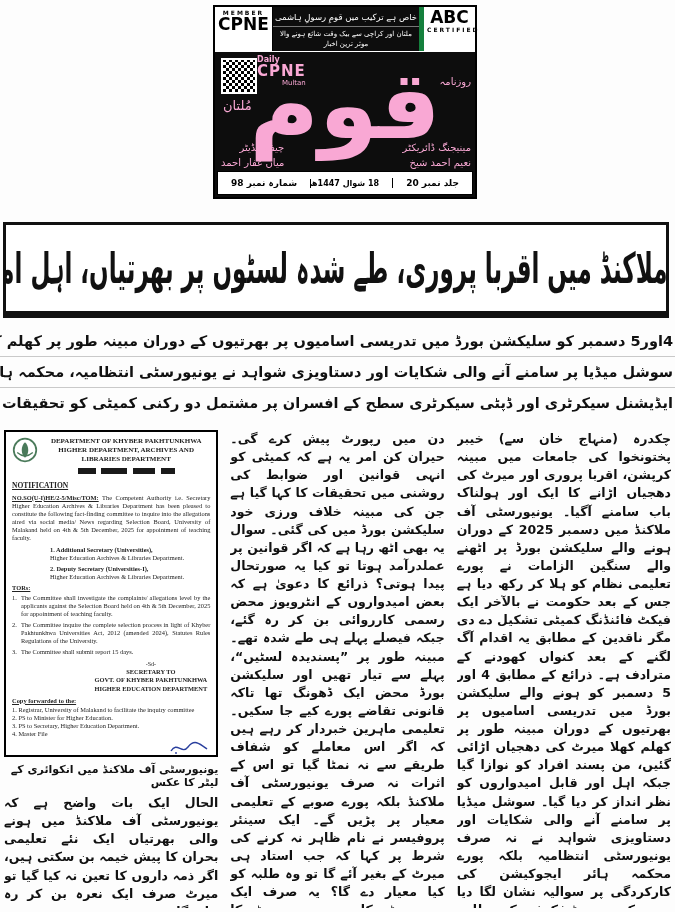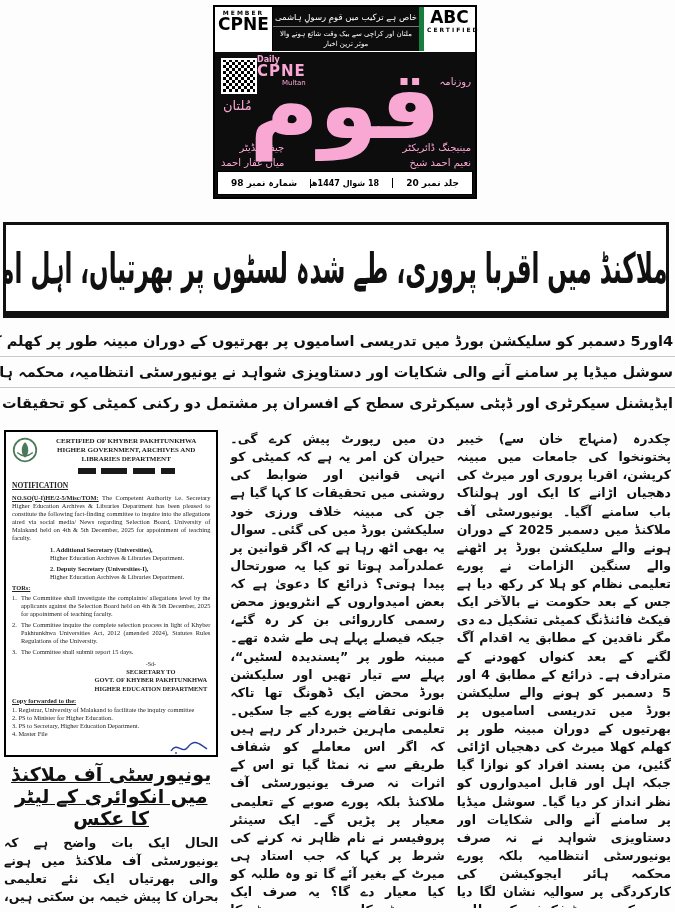--- a/index.html
+++ b/index.html
@@ -72,22 +72,22 @@
   .tor{display:flex;gap:3px;margin-bottom:3px;}
   .tor .n{flex:0 0 6px;}
   .tor .t{flex:1;text-align:justify;}
   .sd-block{width:60%;margin:4px 0 3px auto;text-align:center;line-height:1.35;}
   .sd-block .sd{font-size:6px;}
   .sd-block .sdl{font-weight:bold;}
   .copy-label{font-weight:bold;text-decoration:underline;margin:2px 0 1px;}
   .copyline{margin:0;}
   .sig-row{display:flex;justify-content:flex-end;margin-top:2px;}
   .signoff{text-align:right;margin-top:1px;font-size:6.2px;}
-  .caption{direction:rtl;text-align:center;font-weight:bold;font-size:19px;
-           text-decoration:underline;margin:6px 0 5px;}
+  .caption{direction:rtl;text-align:right;font-weight:bold;font-size:11px;
+           margin:6px 0 5px;}
 </style>
 </head>
 <body>
 
 <div class="page">
 
   <div class="masthead">
     <div class="mh-top">
       <div class="badge cpne">
         <div class="tiny">MEMBER</div>
@@ -153,22 +153,22 @@
       <div class="letter">
         <div class="lt-head">
           <span class="emblem">
             <svg width="26" height="26" viewBox="0 0 30 30">
               <circle cx="15" cy="15" r="13" fill="none" stroke="#4a7a5a" stroke-width="2"></circle>
               <path d="M15 6 C10 10,10 20,15 24 C20 20,20 10,15 6 Z" fill="#4a7a5a"></path>
               <path d="M6 18 Q15 26 24 18" fill="none" stroke="#4a7a5a" stroke-width="1.5"></path>
             </svg>
           </span>
           <span class="hlines">
-            <div>CERTIFIED OF KHYBER PAKHTUNKHWA</div>
-            <div>HIGHER GOVERNMENT, ARCHIVES AND</div>
+            <div>DEPARTMENT OF KHYBER PAKHTUNKHWA</div>
+            <div>HIGHER DEPARTMENT, ARCHIVES AND</div>
             <div>LIBRARIES DEPARTMENT</div>
             <div class="redacts">
               <span style="width:18px"></span>
               <span style="width:26px"></span>
               <span style="width:22px"></span>
               <span style="width:14px"></span>
             </div>
           </span>
         </div>
         <div class="lt-title">NOTIFICATION</div>

